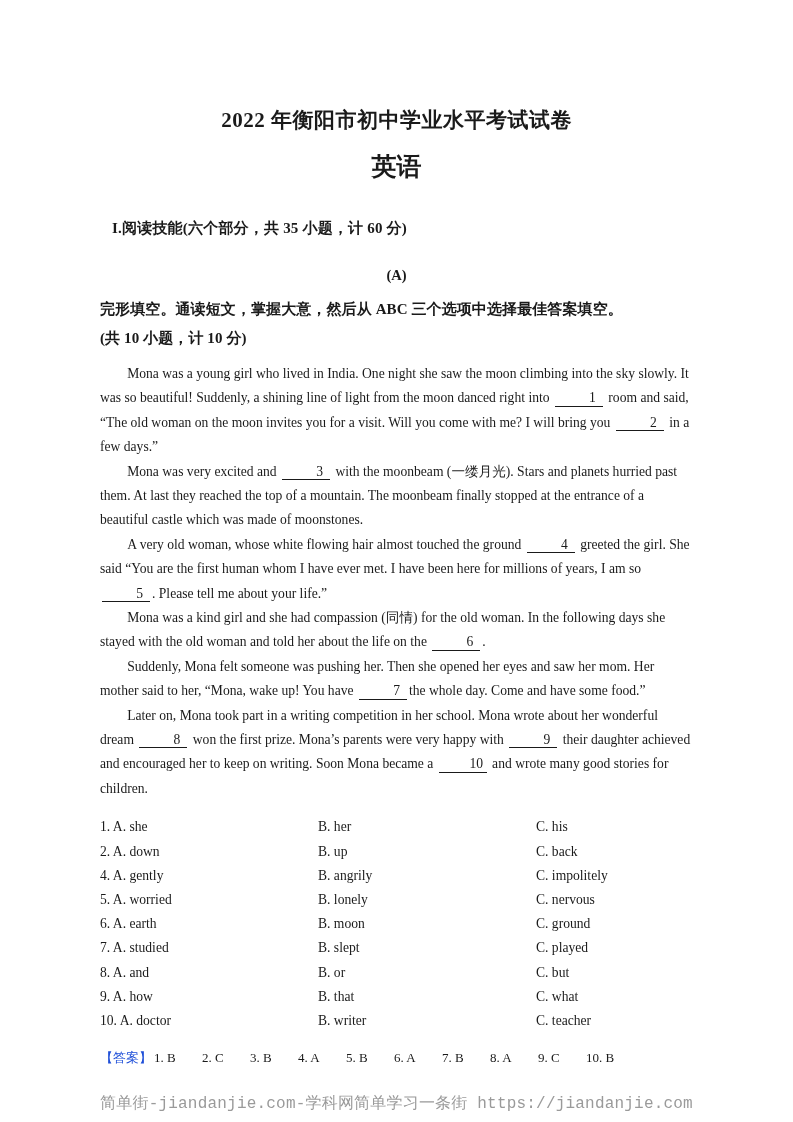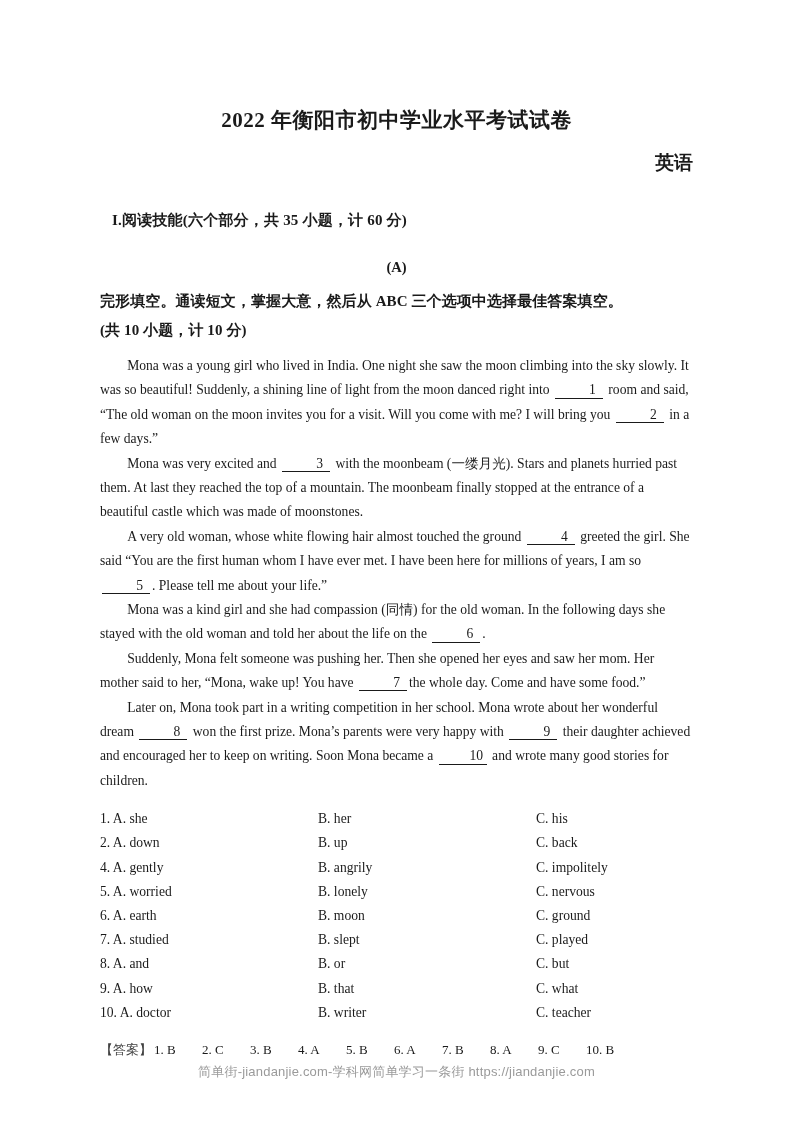--- a/index.html
+++ b/index.html
@@ -30,22 +30,22 @@
     text-align: center;
     font-size: 21px;
     font-weight: bold;
     letter-spacing: 0.5px;
     margin: 0;
     padding-top: 95px;
     line-height: 1.35;
     font-family: "Liberation Serif", "DejaVu Serif", serif;
   }
   .doc-subtitle {
-    text-align: right;
-    font-size: 19px;
+    text-align: center;
+    font-size: 25px;
     font-weight: bold;
     margin: 0;
     padding-top: 16px;
     line-height: 1.35;
   }
 
   
   .section-heading {
     font-size: 15px;
     font-weight: bold;
@@ -112,39 +112,39 @@
   
   .answer-key {
     padding-top: 14px;
     font-size: 13px;
     line-height: 22px;
     display: flex;
     align-items: baseline;
     white-space: nowrap;
   }
   .answer-tag {
-    color: #404040;
+    color: #1d4ed8;
     margin-right: 2px;
   }
   .answer-item {
     display: inline-block;
     width: 48px;
   }
   .answer-item.last { width: auto; }
 
   
   .footer-watermark {
     position: absolute;
     left: 0;
-    top: 1063px;
+    top: 1093px;
     width: 793px;
     text-align: center;
-    font-size: 13px;
+    font-size: 16px;
     color: #9a9a9a;
-    font-family: Liberation Sans, sans-serif;
+    font-family: Liberation Mono, monospace;
     letter-spacing: 0.2px;
   }
 </style>
 </head>
 <body>
 
 <div class="page">
 
   <h1 class="doc-title">2022 年衡阳市初中学业水平考试试卷</h1>
 

